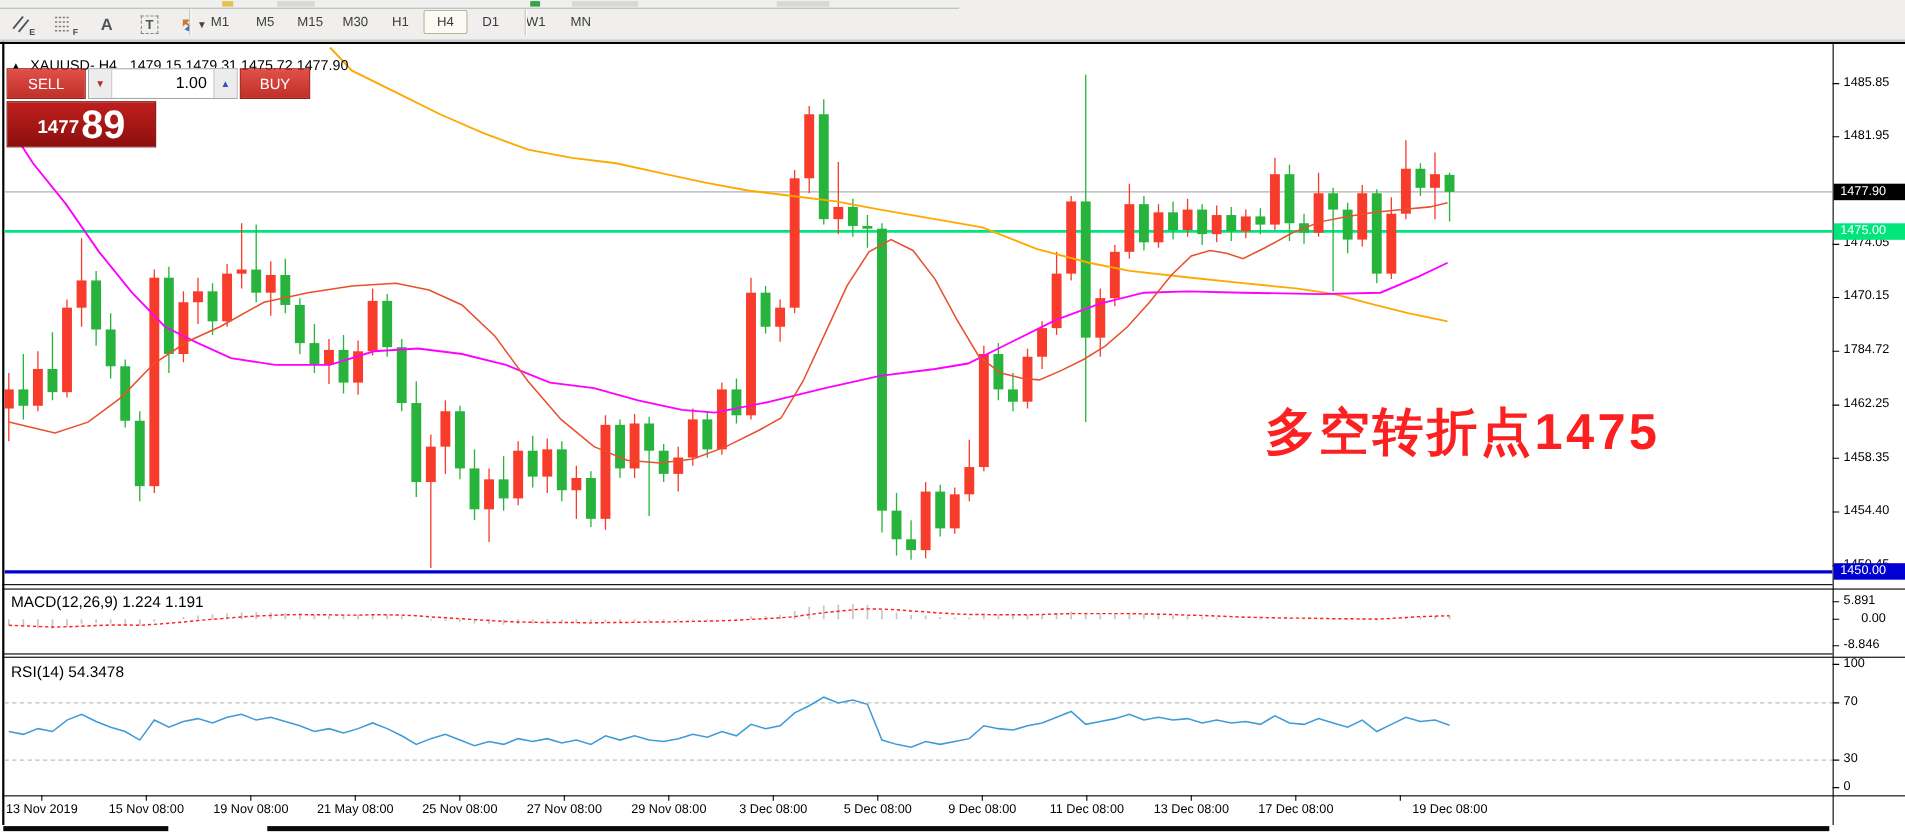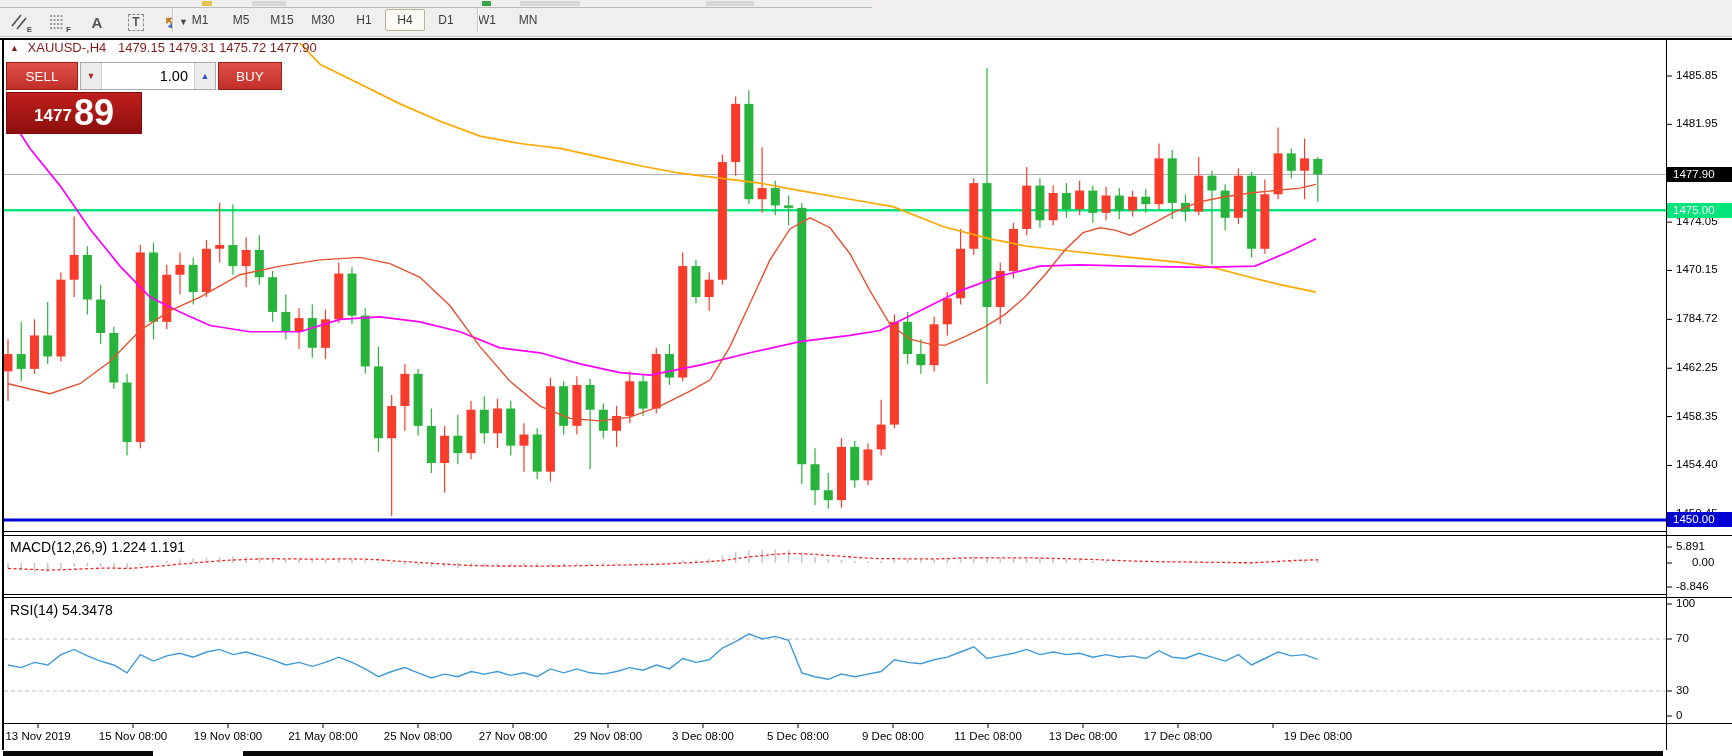--- a/index.html
+++ b/index.html
@@ -26,21 +26,21 @@
   .toolbar-bottom{position:absolute;left:0;top:36px;width:1732px;height:1px;background:#bdbdbd;}
   
   .win-border-top{position:absolute;left:0;top:38px;width:1732px;height:2px;background:#000;}
   .win-border-left{position:absolute;left:2px;top:38px;width:2px;height:712px;background:#000;}
   .axis-vline{position:absolute;left:1666px;top:40px;width:1px;height:710px;background:#000;}
   .sep1a{position:absolute;left:2px;top:531px;width:1664px;height:1px;background:#000;}
   .sep1b{position:absolute;left:2px;top:535px;width:1730px;height:1px;background:#000;}
   .sep2a{position:absolute;left:2px;top:594px;width:1664px;height:1px;background:#000;}
   .sep2b{position:absolute;left:2px;top:597px;width:1730px;height:1px;background:#000;}
   .sep3{position:absolute;left:2px;top:723px;width:1730px;height:1px;background:#000;}
-  .chart-header{position:absolute;left:10px;top:40px;font-size:13px;color:#7f1d1d;z-index:30;}
+  .chart-header{position:absolute;left:10px;top:52px;font-size:13px;color:#000000;z-index:30;}
   .chart-header .tri{font-size:9px;margin-right:5px;position:relative;top:-1px;}
   svg.overlay{position:absolute;left:0;top:0;z-index:5;}
   .labels{position:absolute;left:0;top:0;width:1732px;height:756px;z-index:10;pointer-events:none;}
   .axlbl{position:absolute;font-size:11.5px;color:#000;white-space:nowrap;}
   .datelbl{position:absolute;font-size:11.5px;color:#000;white-space:nowrap;transform:translateX(-50%);}
   .pricetag{position:absolute;left:1667px;width:65px;height:15px;line-height:15px;padding-left:6px;
             font-size:11.5px;color:#fff;z-index:12;}
   .indlbl{position:absolute;font-size:14px;color:#000;z-index:11;}
   .annotation{position:absolute;left:1150px;top:362px;font-size:46px;font-weight:bold;color:#fc2020;
               letter-spacing:3px;z-index:20;white-space:nowrap;}
@@ -529,20 +529,21 @@
 
   <div class="chart-header">
     <span class="tri">▲</span>
     <span>XAUUSD-,H4</span>
     <span style="margin-left:8px;">1479.15 1479.31 1475.72 1477.90</span>
   </div>
 
   <div class="indlbl" style="left:10px;top:539px;">MACD(12,26,9) 1.224 1.191</div>
   <div class="indlbl" style="left:10px;top:602px;">RSI(14) 54.3478</div>
 
+  <div class="annotation">多空转折点1475</div>
 
   <div class="trade">
     <div class="btn-sell">SELL</div>
     <div class="spin">
       <span class="dn">▼</span>
       <span class="vol">1.00</span>
       <span class="up">▲</span>
     </div>
     <div class="btn-buy">BUY</div>
     <div class="pricebox pb-sell">

